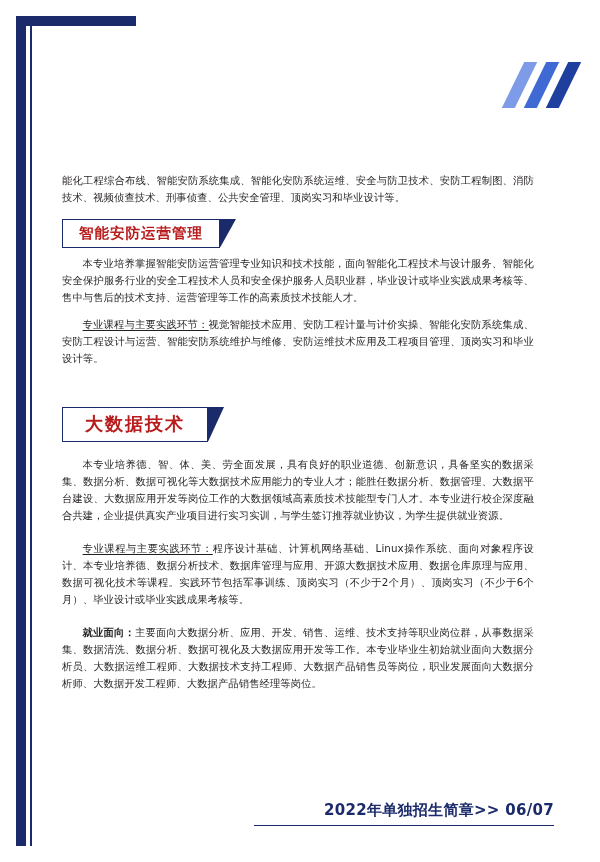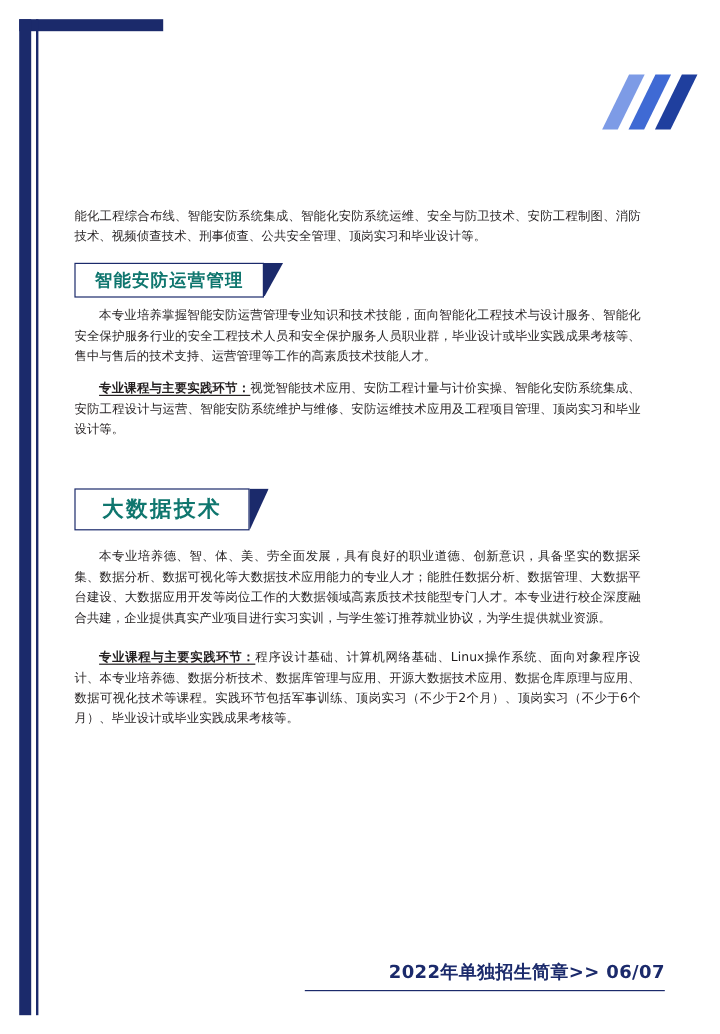--- a/index.html
+++ b/index.html
@@ -88,21 +88,21 @@
     text-align: justify;
     text-justify: inter-ideograph;
     letter-spacing: 0.1px;
   }
   p.indent { text-indent: 2em; }
 
   .lbl {
     font-weight: bold;
   }
   .lbl-u {
-    font-weight: bold;
+    font-weight: normal;
     text-decoration: underline;
     text-underline-offset: 2px;
   }
 
   .gap-sm { height: 7px; }
   .gap-md { height: 13px; }
   .gap-lg { height: 20px; }
 
   
   .banner {
@@ -115,21 +115,21 @@
     position: relative;
     display: inline-block;
     border: 1.6px solid #1b2a6b;
     padding: 3px 16px 4px 16px;
     background: #ffffff;
     z-index: 2;
   }
   .banner .box .txt {
     font-size: 14.5px;
     font-weight: bold;
-    color: #0f766e;
+    color: #b91c1c;
     letter-spacing: 1px;
     white-space: nowrap;
   }
   .banner .flag {
     position: absolute;
     top: 0;
     right: -16px;
     width: 26px;
     height: 100%;
     background: #1b2a6b;
@@ -206,20 +206,23 @@
         <div class="flag"></div>
       </div>
 
       <div class="gap-sm"></div>
       <p class="para indent">本专业培养德、智、体、美、劳全面发展，具有良好的职业道德、创新意识，具备坚实的数据采集、数据分析、数据可视化等大数据技术应用能力的专业人才；能胜任数据分析、数据管理、大数据平台建设、大数据应用开发等岗位工作的大数据领域高素质技术技能型专门人才。本专业进行校企深度融合共建，企业提供真实产业项目进行实习实训，与学生签订推荐就业协议，为学生提供就业资源。</p>
       <div class="gap-md"></div>
       <p class="para indent">
         <span class="lbl-u">专业课程与主要实践环节：</span><span>程序设计基础、计算机网络基础、Linux操作系统、面向对象程序设计、本专业培养德、数据分析技术、数据库管理与应用、开源大数据技术应用、数据仓库原理与应用、数据可视化技术等课程。实践环节包括军事训练、顶岗实习（不少于2个月）、顶岗实习（不少于6个月）、毕业设计或毕业实践成果考核等。</span>
       </p>
       <div class="gap-md"></div>
+      <p class="para indent">
+        <span class="lbl">就业面向：</span><span>主要面向大数据分析、应用、开发、销售、运维、技术支持等职业岗位群，从事数据采集、数据清洗、数据分析、数据可视化及大数据应用开发等工作。本专业毕业生初始就业面向大数据分析员、大数据运维工程师、大数据技术支持工程师、大数据产品销售员等岗位，职业发展面向大数据分析师、大数据开发工程师、大数据产品销售经理等岗位。</span>
+      </p>
     </div>
 
   </div>
 
   <div class="footer-rule"></div>
   <div class="footer">2022年单独招生简章&gt;&gt; 06/07</div>
 
 </div>
 
 </body></html>

